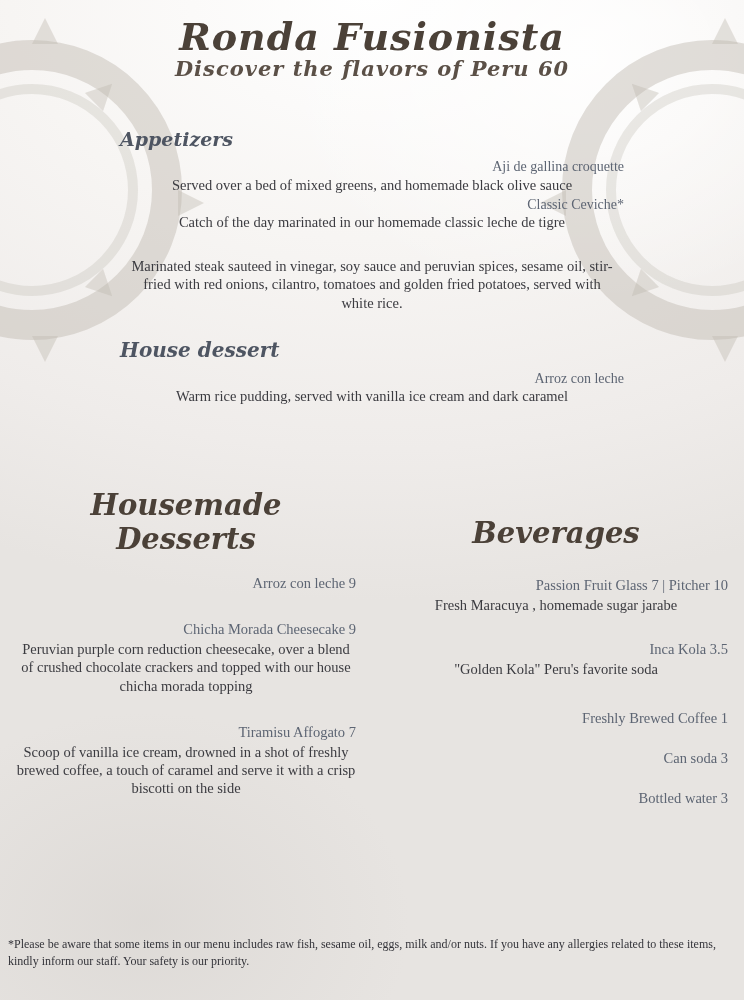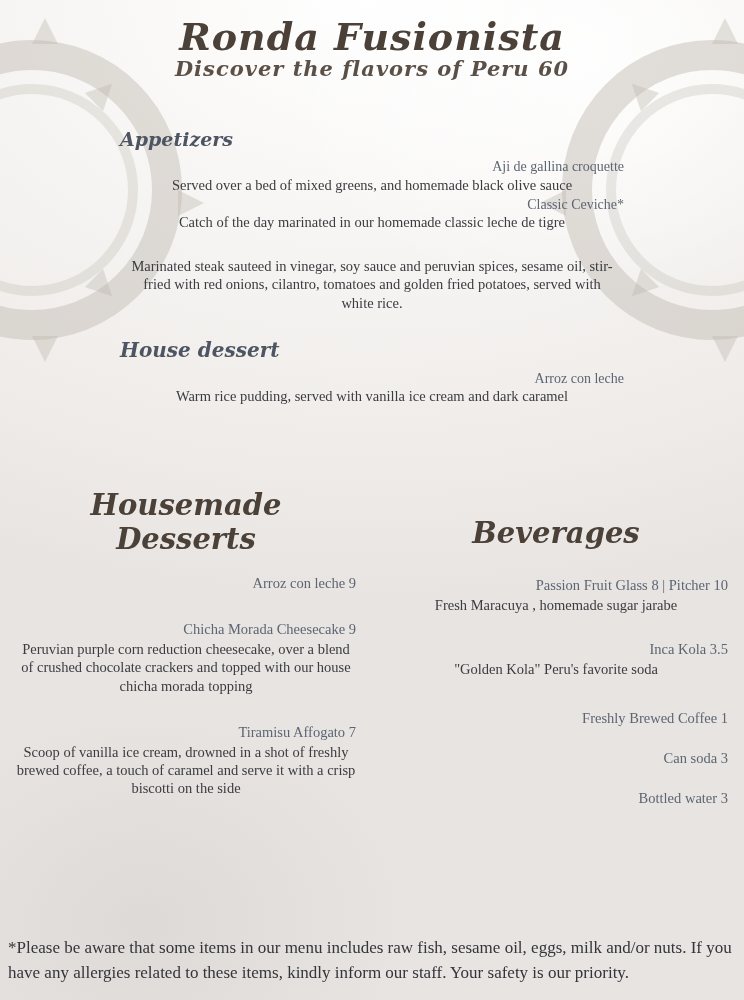--- a/index.html
+++ b/index.html
@@ -160,21 +160,21 @@
   }
   .menu-entry { margin-bottom: 20px; }
   .menu-entry .item-name { font-size: 14.5px; margin-bottom: 2px; }
   .menu-entry .item-desc { font-size: 14.5px; }
 
   #footnote {
     position: absolute;
     left: 8px;
     top: 936px;
     width: 730px;
-    font-size: 17px;
+    font-size: 12px;
     line-height: 1.45;
     color: #34343a;
   }
 </style>
 </head>
 <body>
 
 <div id="page">
   <div class="paper"></div>
 
@@ -252,21 +252,21 @@
         <div class="item-name">Tiramisu Affogato 7</div>
         <div class="item-desc">Scoop of vanilla ice cream, drowned in a shot of freshly brewed coffee, a touch of caramel and serve it with a crisp biscotti on the side</div>
       </div>
     </div>
 
     <div id="col-right">
       <div class="col-head">Beverages</div>
 
 
       <div class="menu-entry" style="margin-top:26px;">
-        <div class="item-name">Passion Fruit Glass  8 | Pitcher 10</div>
+        <div class="item-name">Passion Fruit Glass  7 | Pitcher 10</div>
         <div class="item-desc">Fresh Maracuya , homemade sugar jarabe</div>
       </div>
 
       <div class="menu-entry" style="margin-top:26px;">
         <div class="item-name">Inca Kola 3.5</div>
         <div class="item-desc">"Golden Kola" Peru's favorite soda</div>
       </div>
 
       <div class="menu-entry" style="margin-top:30px;">
         <div class="item-name">Freshly Brewed Coffee  1</div>

